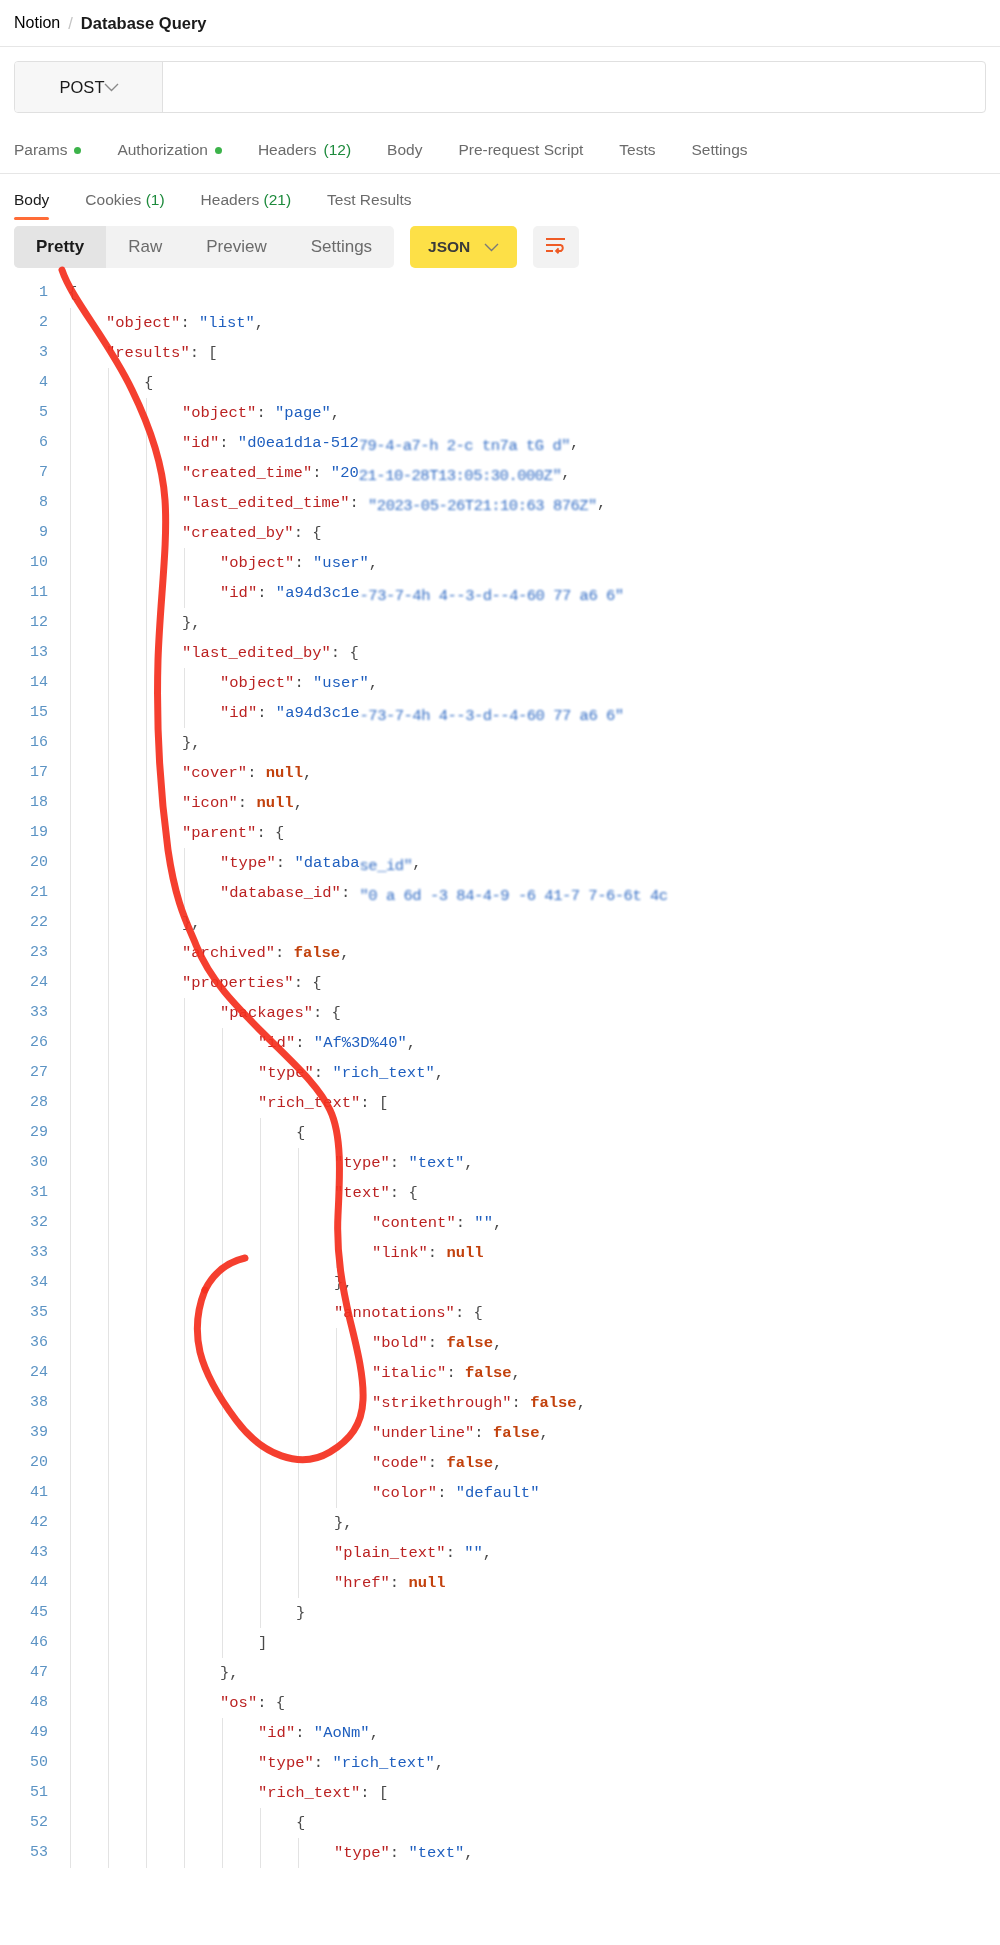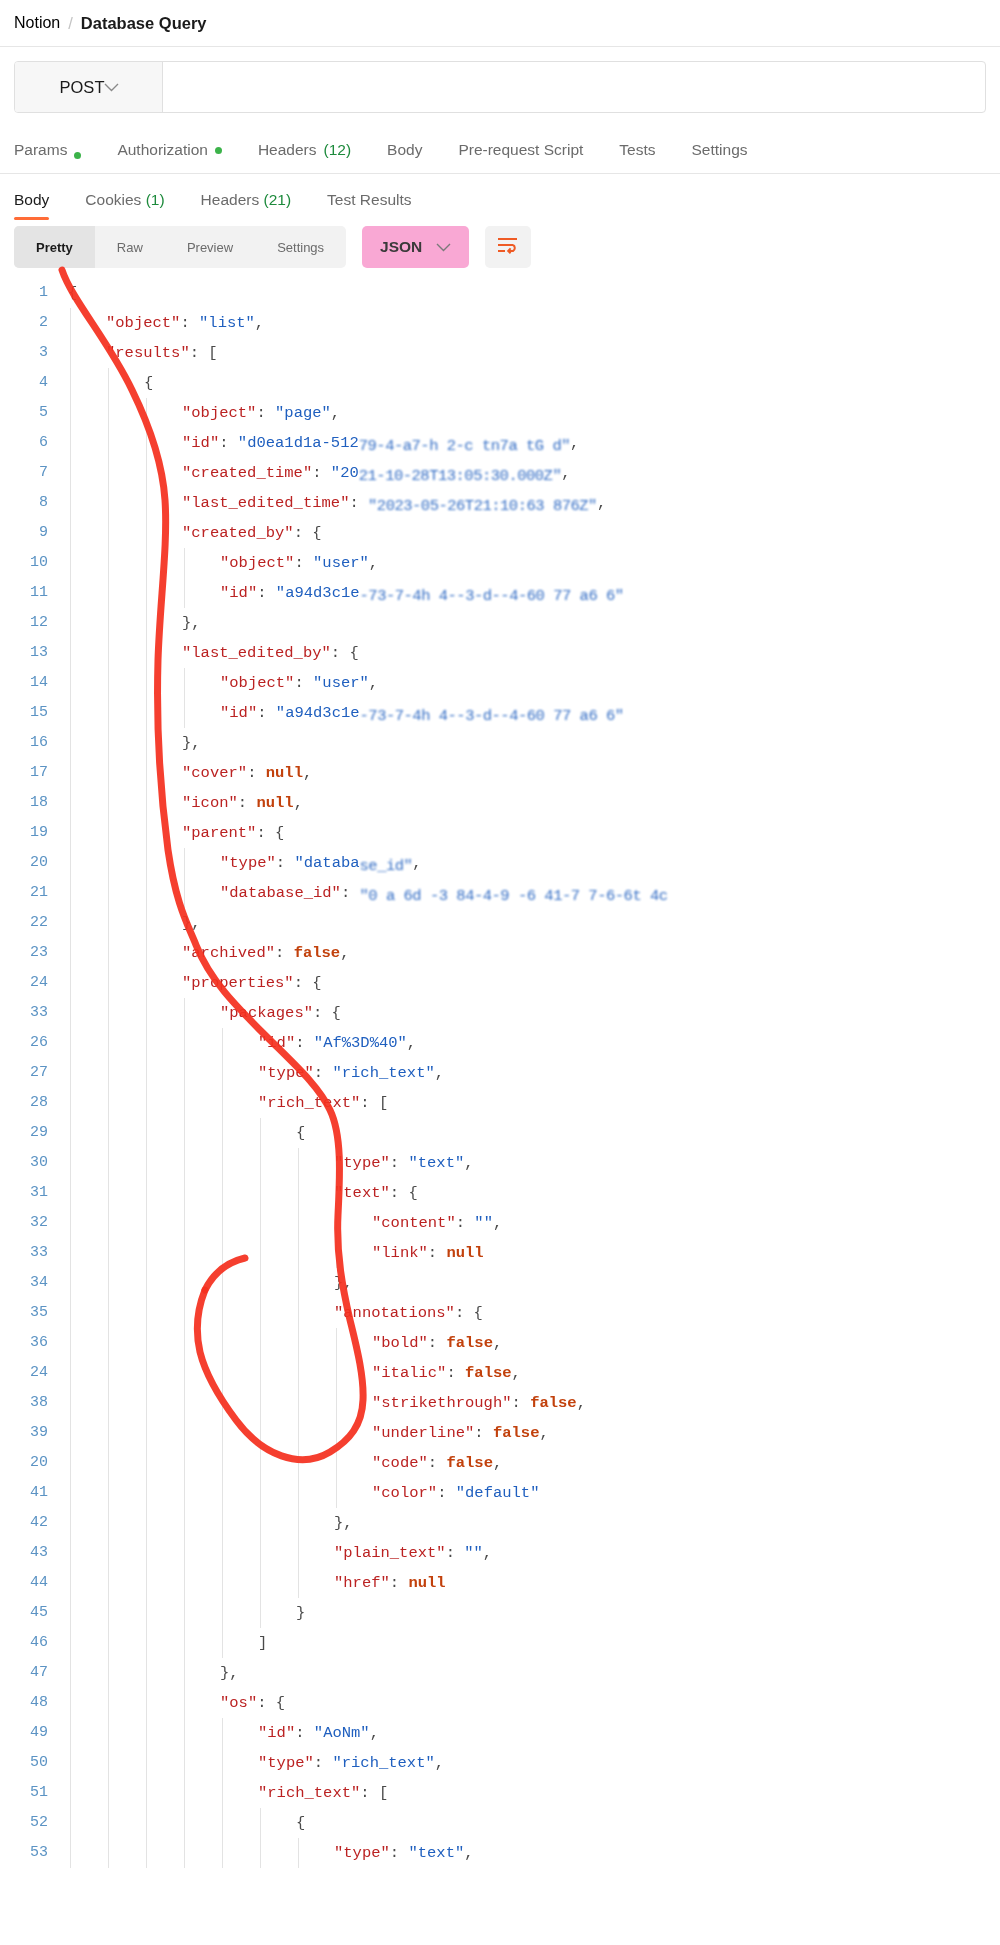--- a/index.html
+++ b/index.html
@@ -60,21 +60,21 @@
     padding: 0 14px;
     height: 46px;
     gap: 0px;
   }
   .req-tab {
     font-size: 15.5px; color: #6b6b6b;
     padding: 0 18px;
     display: flex; align-items: center; gap: 7px;
     cursor: pointer; white-space: nowrap;
   }
-  .req-tab:first-child { padding-left: 0; align-items: flex-end; }
+  .req-tab:first-child { padding-left: 0; }
   .dot-green { width: 7px; height: 7px; border-radius: 50%; background: #3cb34a; display:inline-block; }
   .count-green { color: #1d8a3c; }
 
   
   .res-tabs {
     display: flex; align-items: flex-end;
     padding: 0 14px;
     height: 46px;
   }
   .res-tab {
@@ -98,27 +98,27 @@
     gap: 16px;
   }
   .seg {
     display: flex; align-items: stretch;
     background: #f2f2f2; border-radius: 5px; overflow: hidden;
     height: 42px;
   }
   .seg-item {
     display: flex; align-items: center; justify-content: center;
     padding: 0 22px;
-    font-size: 13px; color: #6b6b6b;
+    font-size: 17px; color: #6b6b6b;
     cursor: pointer;
   }
   .seg-item.active { background: #e4e4e4; color: #1a1a1a; font-weight: bold; }
   .pill {
     display: flex; align-items: center; gap: 14px;
-    background: #f9a8d4; border-radius: 5px;
+    background: #fde047; border-radius: 5px;
     height: 42px; padding: 0 18px;
     font-size: 15.5px; color: #3a3a3a; font-weight: bold;
     cursor: pointer;
   }
   .icon-btn {
     width: 46px; height: 42px;
     background: #f2f2f2; border-radius: 5px;
     display: flex; align-items: center; justify-content: center;
     cursor: pointer;
   }

